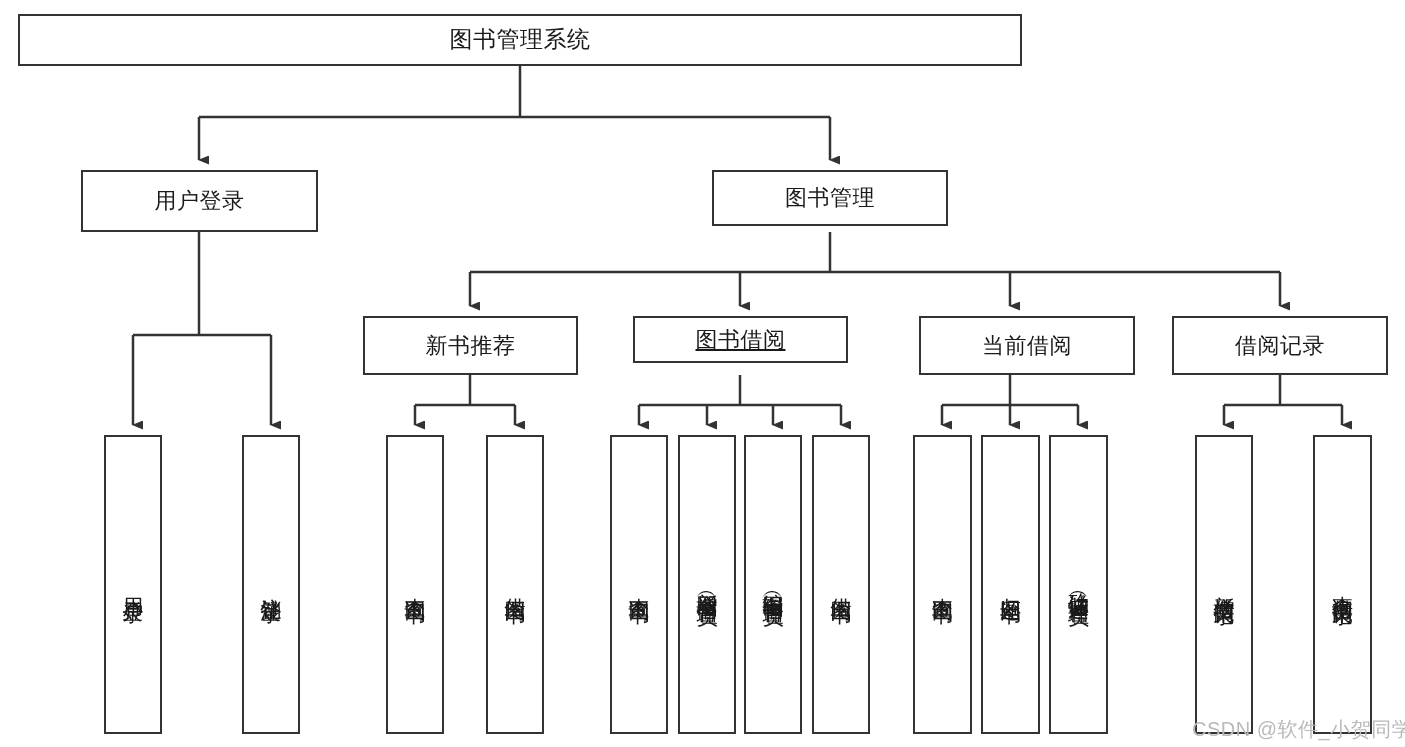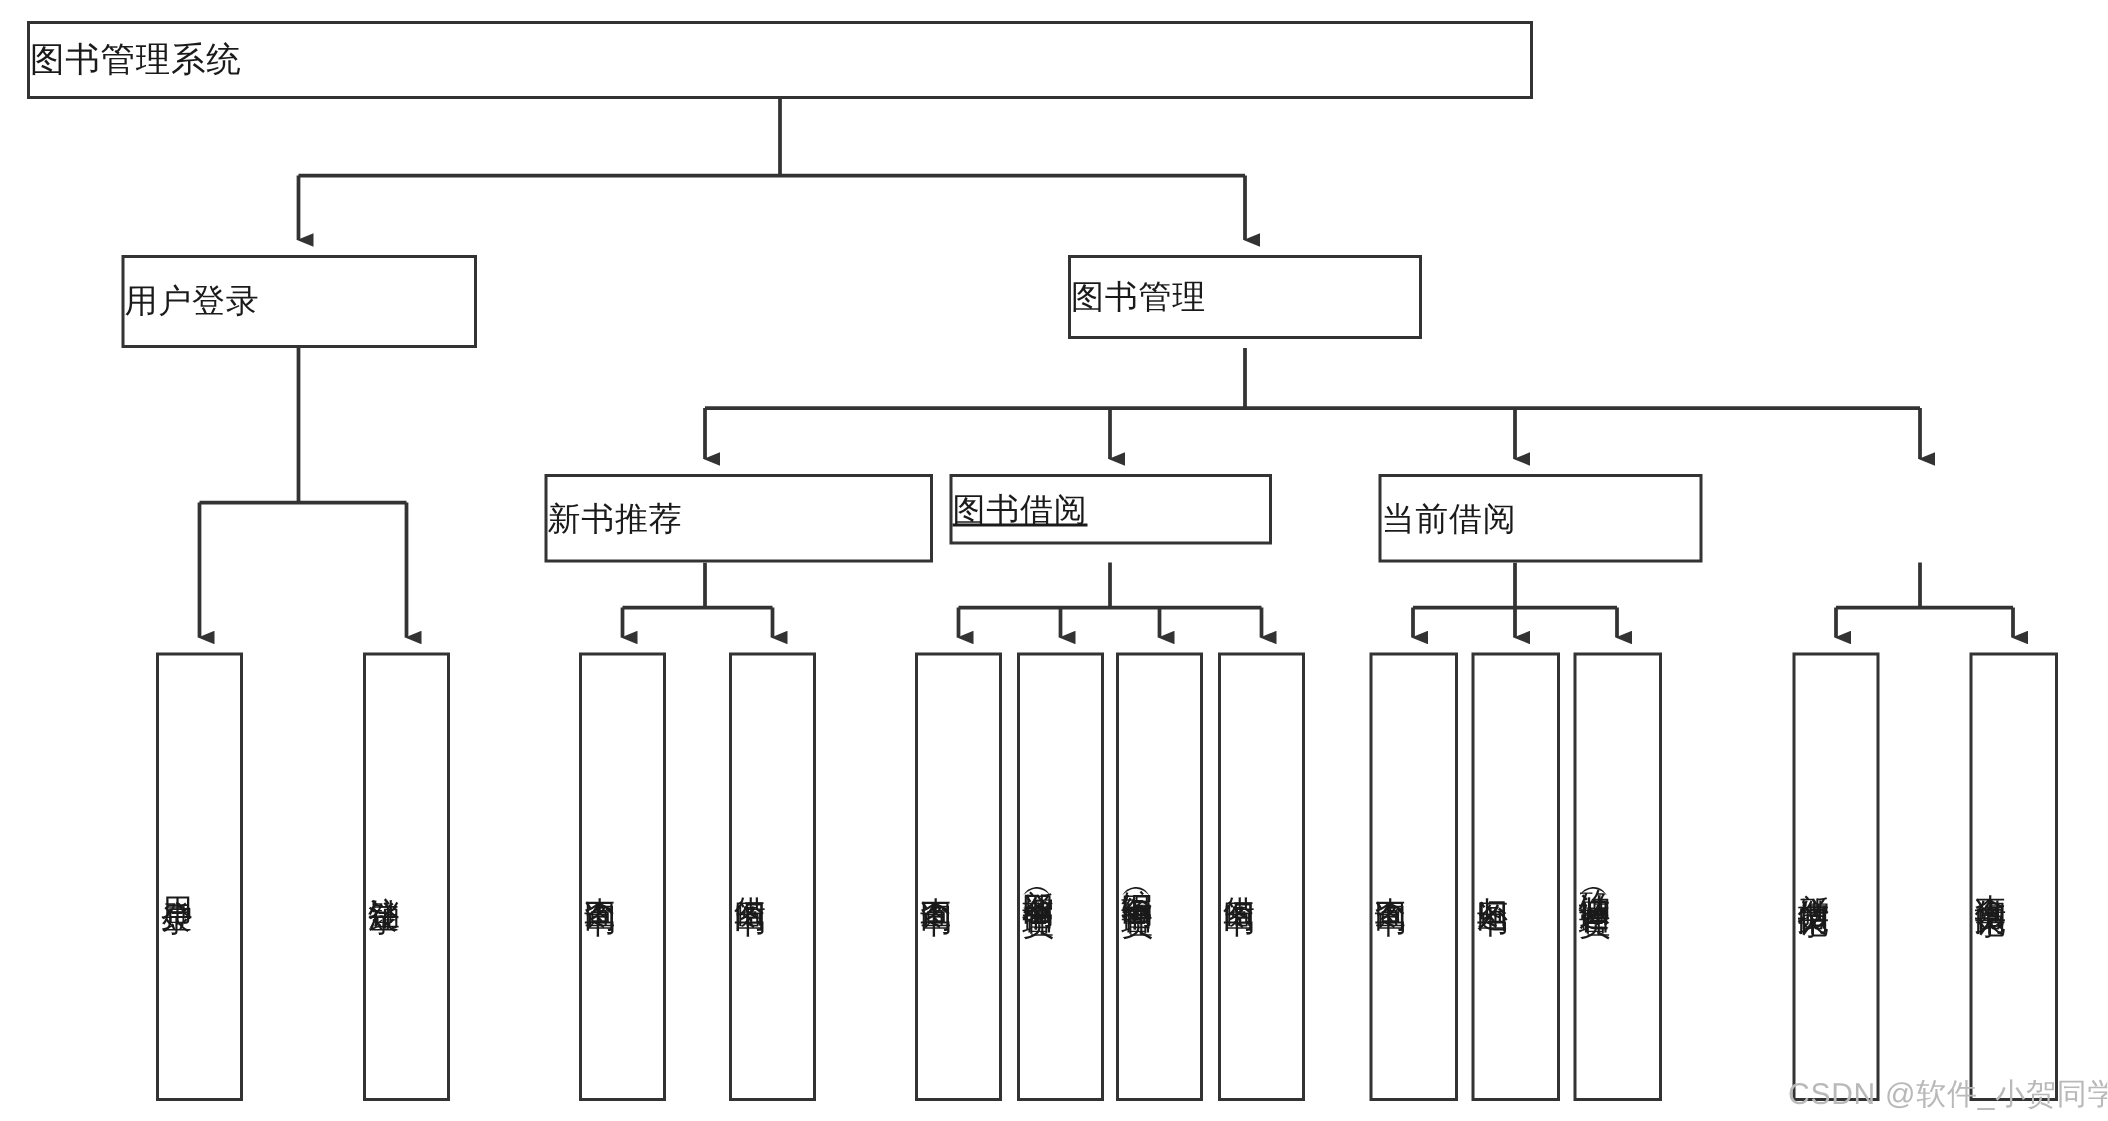--- a/index.html
+++ b/index.html
@@ -26,21 +26,21 @@
     height: 747px;
     pointer-events: none;
   }
   .node {
     position: absolute;
     box-sizing: border-box;
     border: 2.5px solid #333333;
     background: #ffffff;
     display: flex;
     align-items: center;
-    justify-content: flex-start;
+    justify-content: center;
     text-align: center;
     line-height: 1.18;
   }
   .node.horiz {
     font-size: 22px;
     letter-spacing: 0.5px;
   }
   .node.vert {
     font-size: 21px;
     letter-spacing: 1px;
@@ -123,28 +123,31 @@
     <span>图书管理系统</span>
   </div>
 
   <div class="node horiz" style="left:81px;top:170px;width:237px;height:62px;">
     <span>用户登录</span>
   </div>
   <div class="node horiz" style="left:712px;top:170px;width:236px;height:56px;">
     <span>图书管理</span>
   </div>
 
-  <div class="node horiz" style="left:363px;top:316px;width:259px;height:59px;">
+  <div class="node horiz" style="left:363px;top:316px;width:215px;height:59px;">
     <span>新书推荐</span>
   </div>
   <div class="node horiz" style="left:633px;top:316px;width:215px;height:47px;text-decoration:underline;">
     <span>图书借阅</span>
   </div>
   <div class="node horiz" style="left:902px;top:316px;width:216px;height:59px;margin-left:17px;">
     <span>当前借阅</span>
+  </div>
+  <div class="node horiz" style="left:1172px;top:316px;width:216px;height:59px;">
+    <span>借阅记录</span>
   </div>
 
   <div class="node vert" style="left:104px;top:435px;width:58px;height:299px;">
     <span class="vtext">用户登录</span>
   </div>
   <div class="node vert" style="left:242px;top:435px;width:58px;height:299px;">
     <span class="vtext">注销登录</span>
   </div>
 
   <div class="node vert" style="left:386px;top:435px;width:58px;height:299px;">

